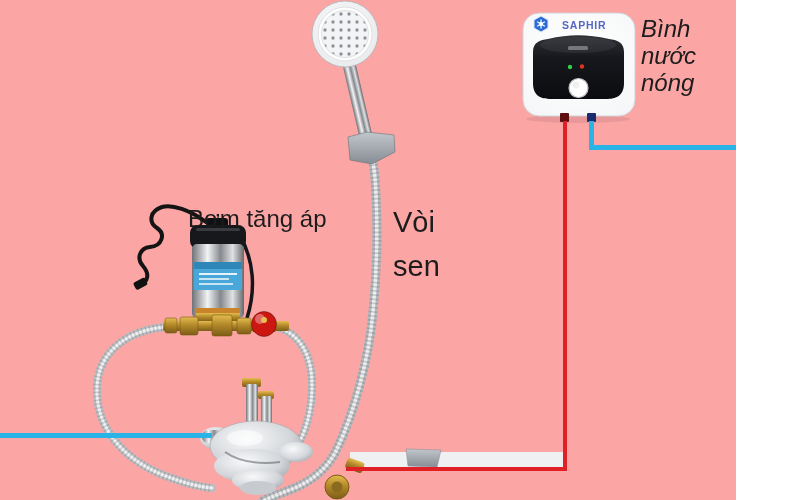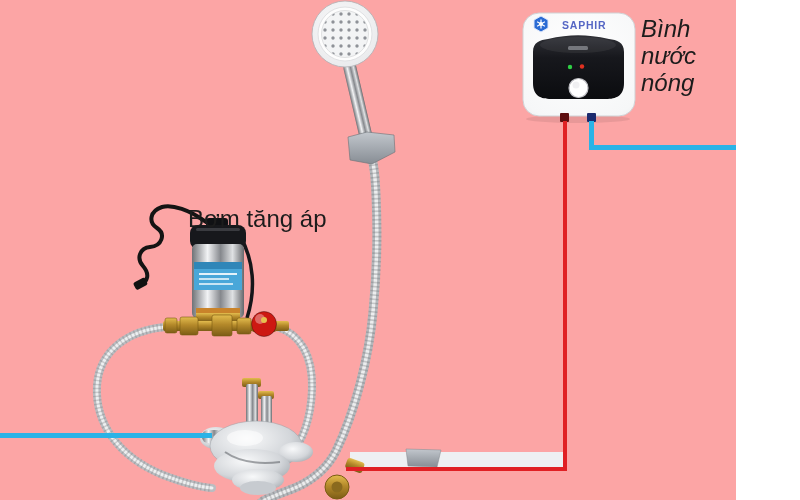--- a/index.html
+++ b/index.html
@@ -178,16 +178,18 @@
     </g>
   </svg>
 
   <div id="hot-v" class="pipe hot"></div>
   <div id="hot-h" class="pipe hot"></div>
   <div id="cold-v" class="pipe cold"></div>
   <div id="cold-h" class="pipe cold"></div>
   <div id="cold-left" class="pipe cold"></div>
 
   <div id="pump-label" class="label">Bơm tăng áp</div>
+  <div id="shower-label" class="label">Vòi
+sen</div>
   <div id="heater-label" class="label">Bình
 nước
 nóng</div>
 </div>
 
 </body></html>

